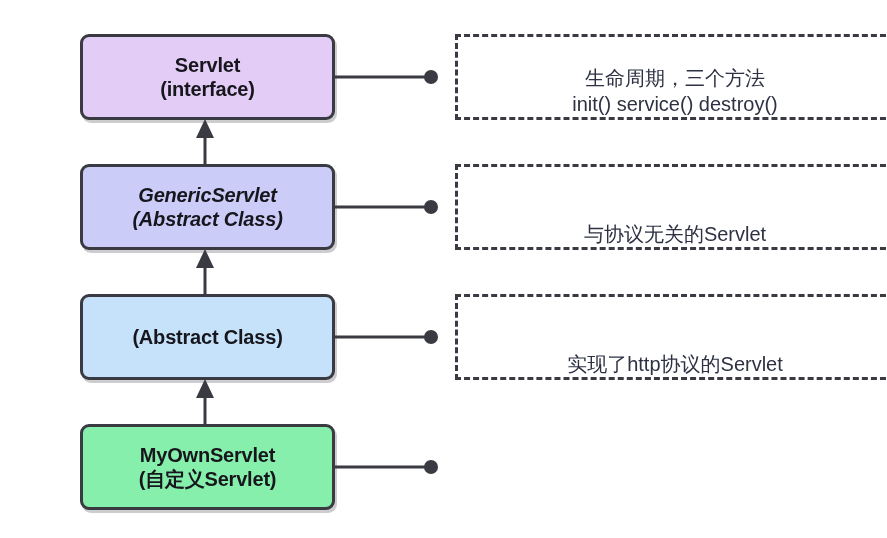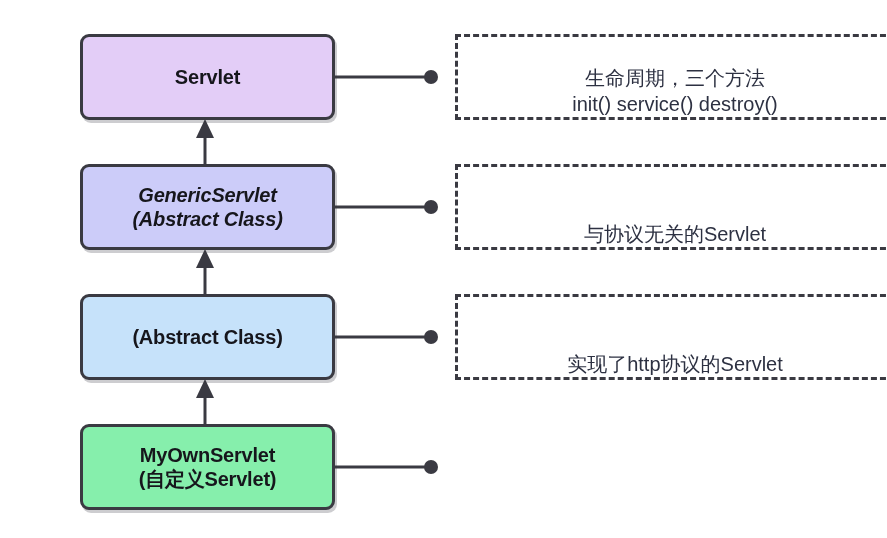--- a/index.html
+++ b/index.html
@@ -95,20 +95,21 @@
   .conn-3 { top: 329px; }
   .conn-4 { top: 459px; }
 </style>
 </head>
 <body>
 
 <div id="canvas">
 
   <div class="class-box box-servlet">
     <div class="ln">Servlet</div>
+    <div class="ln">(interface)</div>
   </div>
 
   <div class="class-box box-generic">
     <div class="ln">GenericServlet</div>
     <div class="ln">(Abstract Class)</div>
   </div>
 
   <div class="class-box box-http">
     <div class="ln">(Abstract Class)</div>
   </div>

